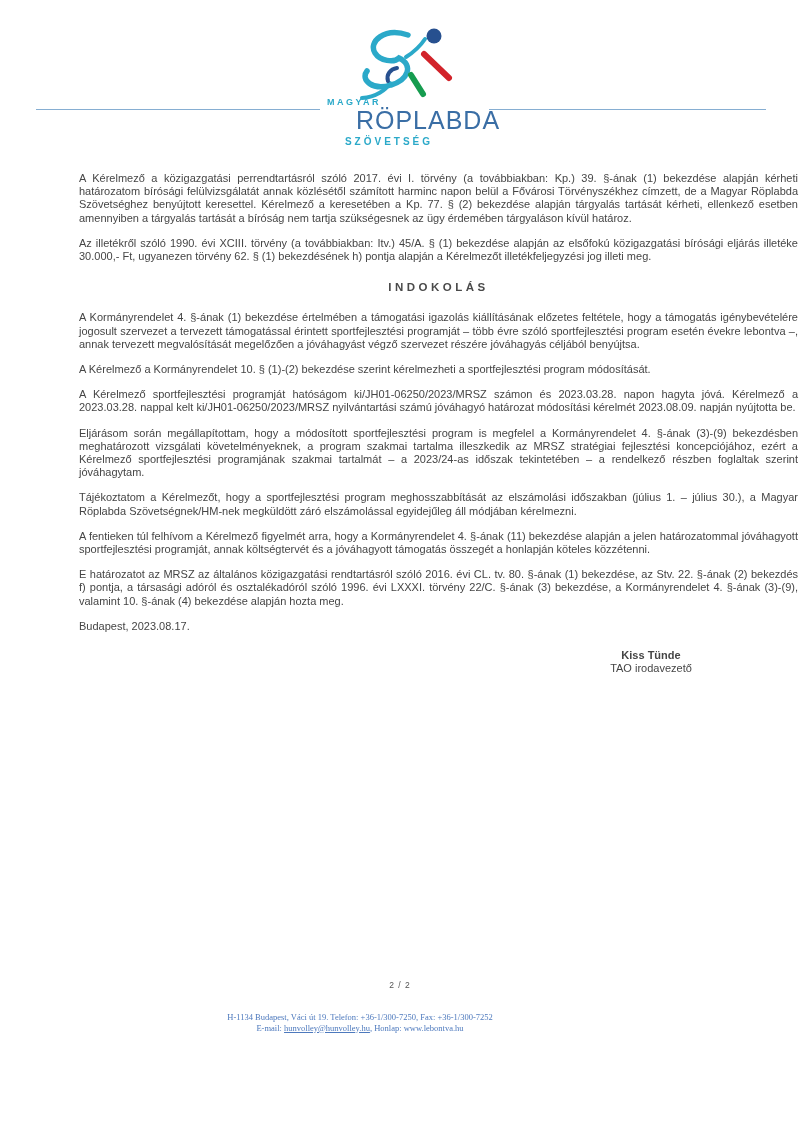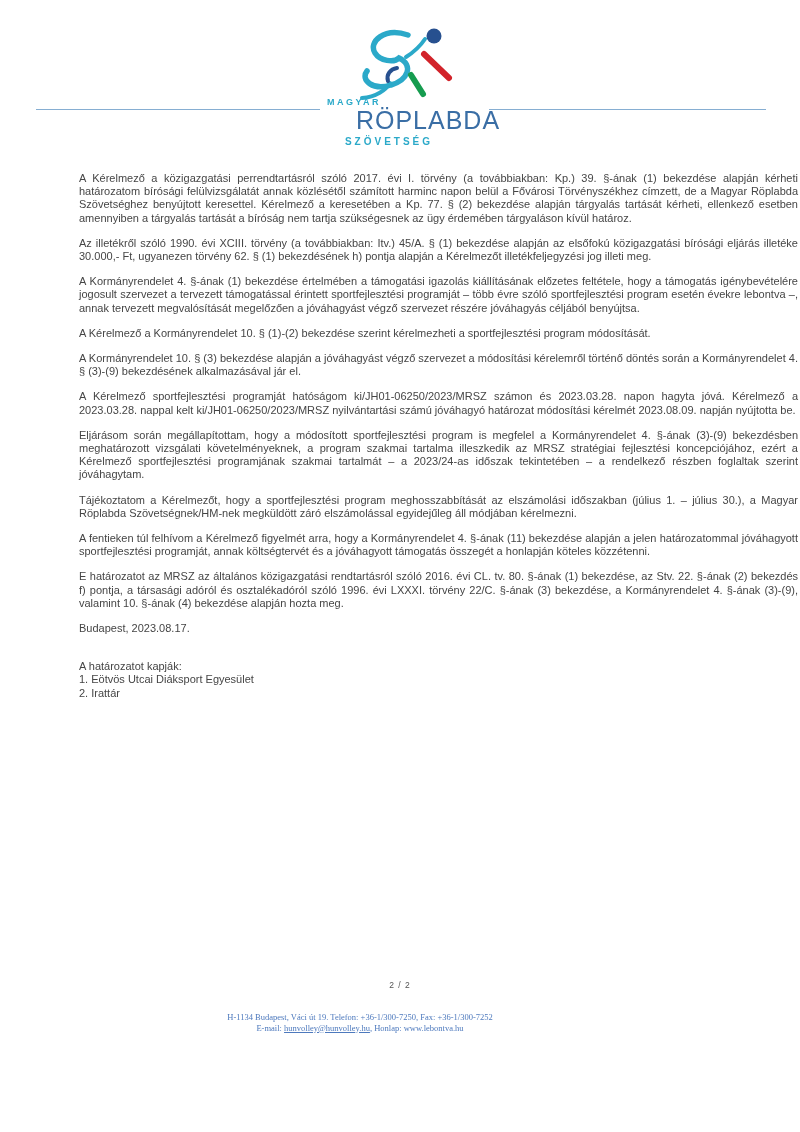--- a/index.html
+++ b/index.html
@@ -91,38 +91,37 @@
 
     <div class="logo-magyar">MAGYAR</div>
     <div class="logo-roplabda">RÖPLABDA</div>
     <div class="logo-szovetseg">SZÖVETSÉG</div>
   </div>
 
   <main class="content">
     <p>A Kérelmező a közigazgatási perrendtartásról szóló 2017. évi I. törvény (a továbbiakban: Kp.) 39. §-ának (1) bekezdése alapján kérheti határozatom bírósági felülvizsgálatát annak közlésétől számított harminc napon belül a Fővárosi Törvényszékhez címzett, de a Magyar Röplabda Szövetséghez benyújtott keresettel. Kérelmező a keresetében a Kp. 77. § (2) bekezdése alapján tárgyalás tartását kérheti, ellenkező esetben amennyiben a tárgyalás tartását a bíróság nem tartja szükségesnek az ügy érdemében tárgyaláson kívül határoz.</p>
     <p>Az illetékről szóló 1990. évi XCIII. törvény (a továbbiakban: Itv.) 45/A. § (1) bekezdése alapján az elsőfokú közigazgatási bírósági eljárás illetéke 30.000,- Ft, ugyanezen törvény 62. § (1) bekezdésének h) pontja alapján a Kérelmezőt illetékfeljegyzési jog illeti meg.</p>
 
+    <div class="heading">INDOKOLÁS</div>
 
     <p>A Kormányrendelet 4. §-ának (1) bekezdése értelmében a támogatási igazolás kiállításának előzetes feltétele, hogy a támogatás igénybevételére jogosult szervezet a tervezett támogatással érintett sportfejlesztési programját – több évre szóló sportfejlesztési program esetén évekre lebontva –, annak tervezett megvalósítását megelőzően a jóváhagyást végző szervezet részére jóváhagyás céljából benyújtsa.</p>
     <p>A Kérelmező a Kormányrendelet 10. § (1)-(2) bekezdése szerint kérelmezheti a sportfejlesztési program módosítását.</p>
-    <p>A Kormányrendelet 10. § (3) bekezdése alapján a jóváhagyást végző szervezet a módosítási kérelemről történő döntés során a Kormányrendelet 4. § (3)-(9) bekezdésének alkalmazásával jár el.</p>
     <p>A Kérelmező sportfejlesztési programját hatóságom ki/JH01-06250/2023/MRSZ számon és 2023.03.28. napon hagyta jóvá. Kérelmező a 2023.03.28. nappal kelt ki/JH01-06250/2023/MRSZ nyilvántartási számú jóváhagyó határozat módosítási kérelmét 2023.08.09. napján nyújtotta be.</p>
     <p>Eljárásom során megállapítottam, hogy a módosított sportfejlesztési program is megfelel a Kormányrendelet 4. §-ának (3)-(9) bekezdésben meghatározott vizsgálati követelményeknek, a program szakmai tartalma illeszkedik az MRSZ stratégiai fejlesztési koncepciójához, ezért a Kérelmező sportfejlesztési programjának szakmai tartalmát – a 2023/24-as időszak tekintetében – a rendelkező részben foglaltak szerint jóváhagytam.</p>
     <p>Tájékoztatom a Kérelmezőt, hogy a sportfejlesztési program meghosszabbítását az elszámolási időszakban (július 1. – július 30.), a Magyar Röplabda Szövetségnek/HM-nek megküldött záró elszámolással egyidejűleg áll módjában kérelmezni.</p>
     <p>A fentieken túl felhívom a Kérelmező figyelmét arra, hogy a Kormányrendelet 4. §-ának (11) bekezdése alapján a jelen határozatommal jóváhagyott sportfejlesztési programját, annak költségtervét és a jóváhagyott támogatás összegét a honlapján köteles közzétenni.</p>
     <p>E határozatot az MRSZ az általános közigazgatási rendtartásról szóló 2016. évi CL. tv. 80. §-ának (1) bekezdése, az Stv. 22. §-ának (2) bekezdés f) pontja, a társasági adóról és osztalékadóról szóló 1996. évi LXXXI. törvény 22/C. §-ának (3) bekezdése, a Kormányrendelet 4. §-ának (3)-(9), valamint 10. §-ának (4) bekezdése alapján hozta meg.</p>
 
     <p class="dateline">Budapest, 2023.08.17.</p>
 
+    <div class="signature">
+      <div class="sig-name">Kiss Tünde</div>
+      <div class="sig-title">TAO irodavezető</div>
+    </div>
 
-    <div class="recipients">
-      <div>A határozatot kapják:</div>
-      <div>1. Eötvös Utcai Diáksport Egyesület</div>
-      <div>2. Irattár</div>
-    </div>
   </main>
 
   <div class="pagenum">2 / 2</div>
 
   <div class="footer">
     <div>H-1134 Budapest, Váci út 19. Telefon: +36-1/300-7250, Fax: +36-1/300-7252</div>
     <div><span>E-mail:</span> <a href="#">hunvolley@hunvolley.hu</a><span>, Honlap:</span> <span>www.lebontva.hu</span></div>
   </div>
 
 </div>

